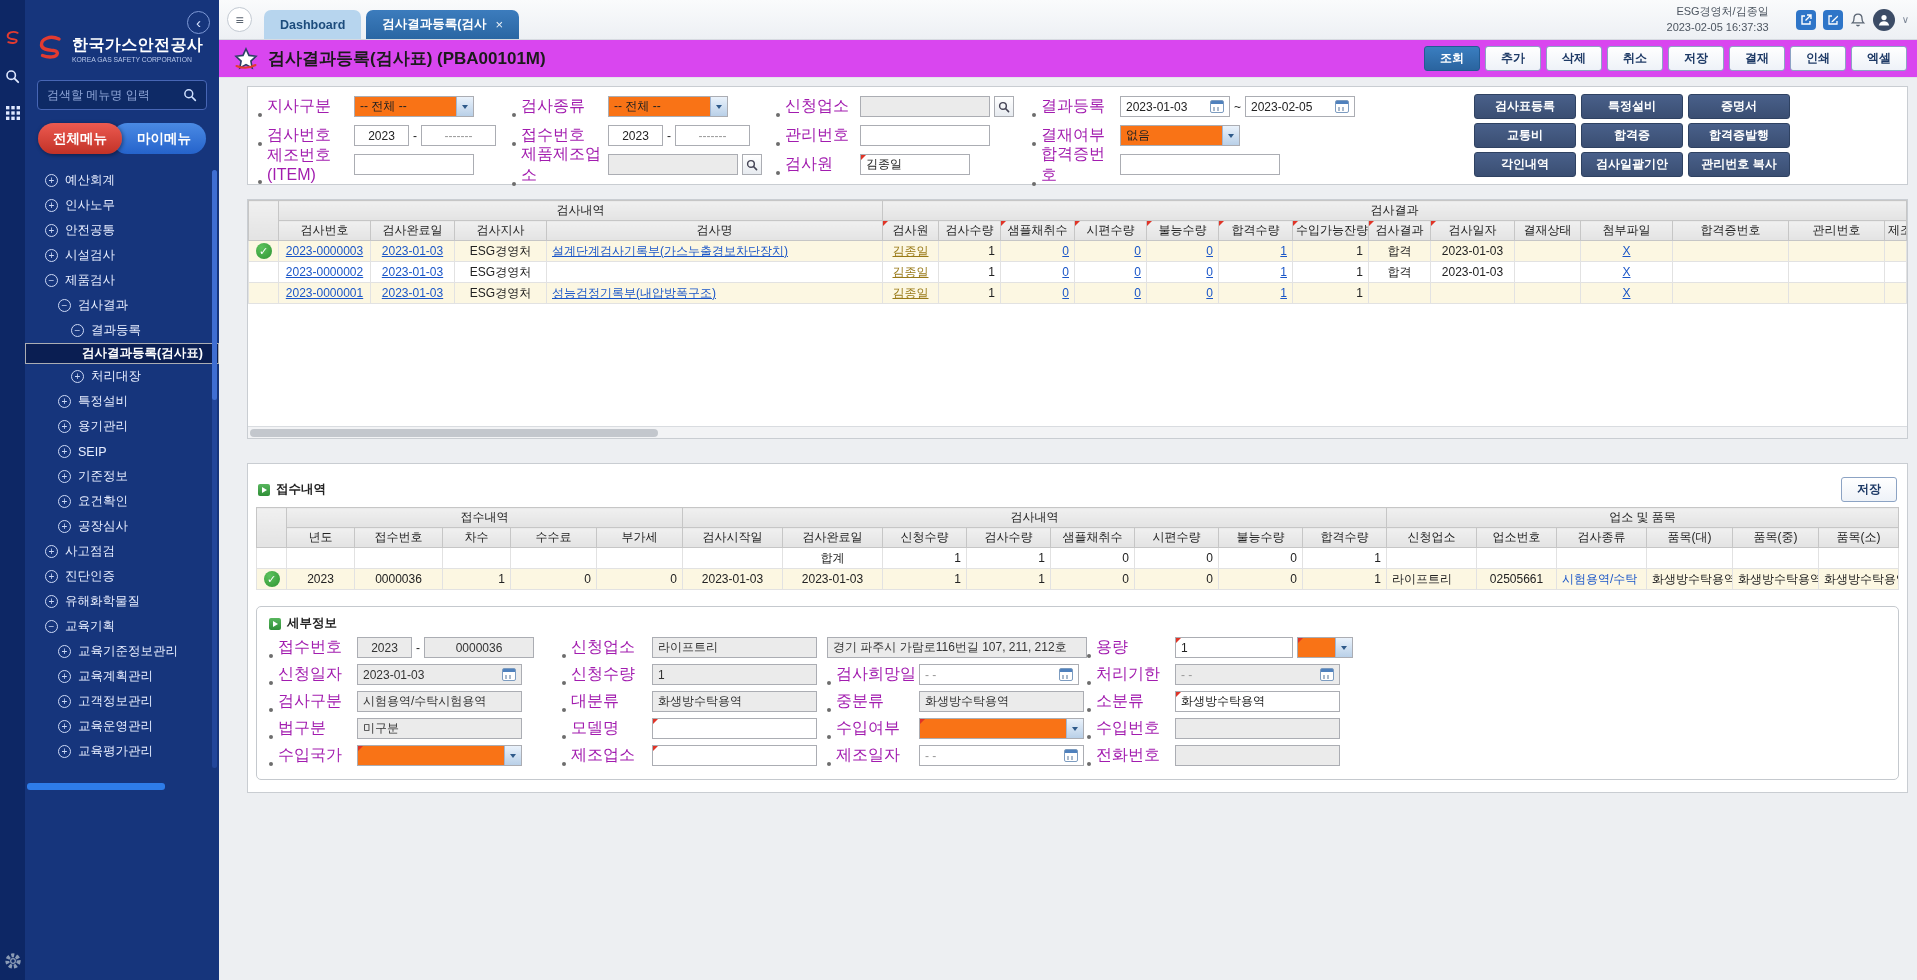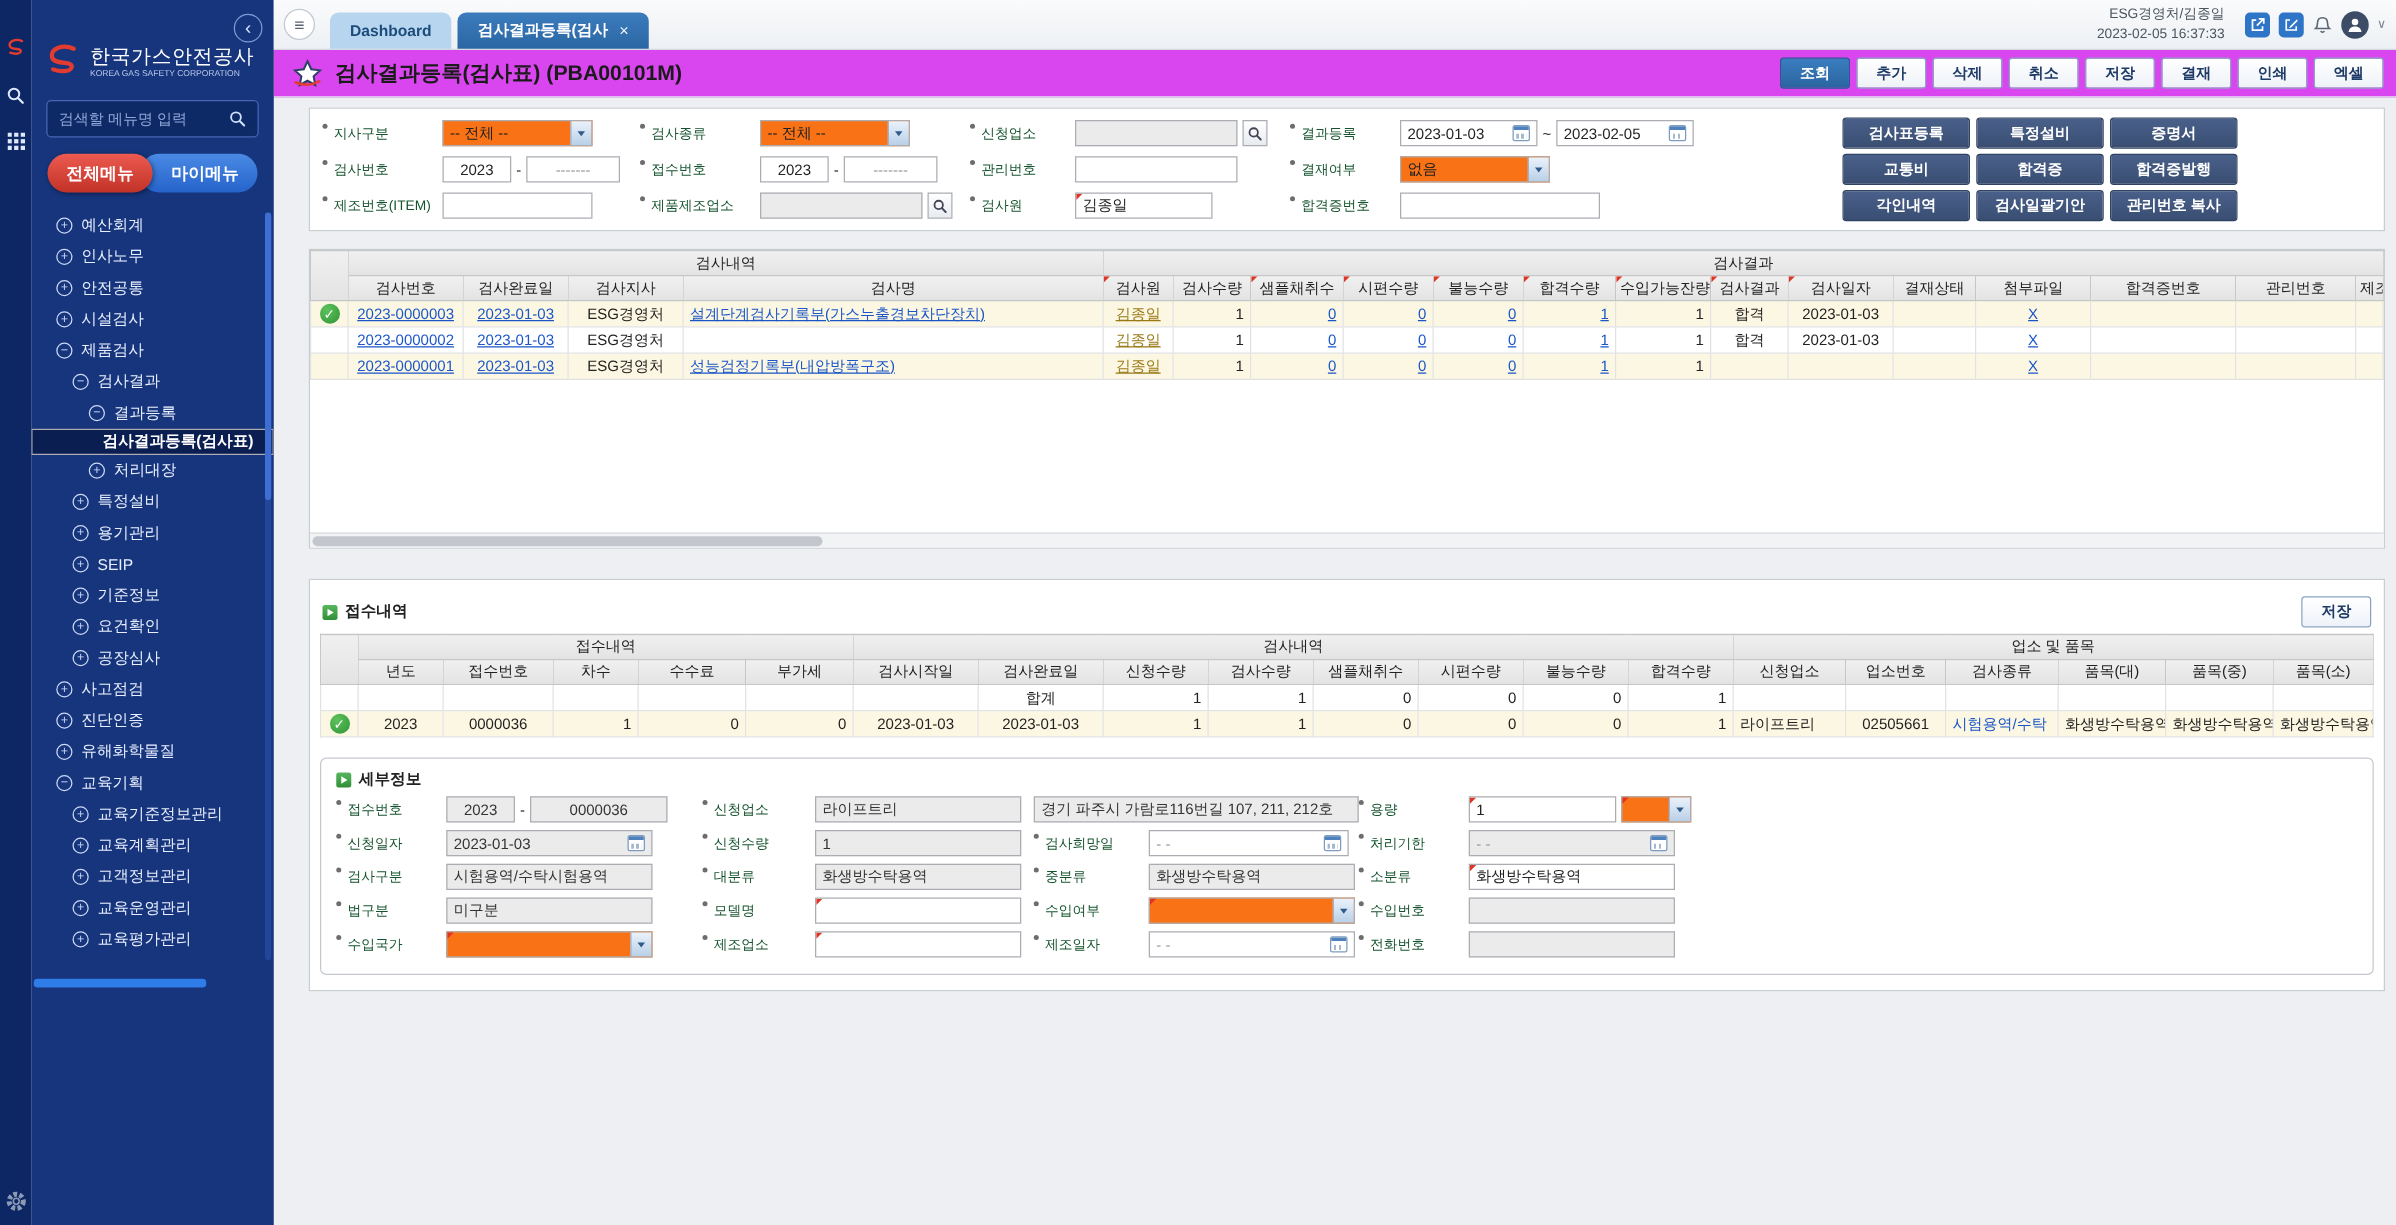--- a/index.html
+++ b/index.html
@@ -8,21 +8,21 @@
 button{font-family:inherit}
 .app{display:flex;width:100%;height:100%}
 
 .edge{width:25px;flex:none;background:#0d2765;display:flex;flex-direction:column;align-items:center;padding-top:30px;gap:22px;position:relative}
 .edge .ic{color:#dfe8ff;cursor:pointer}
 .edge .gear{position:absolute;bottom:10px;left:50%;transform:translateX(-50%);cursor:pointer}
 
 .sidebar{width:194px;flex:none;background:#16357c;position:relative;color:#fff;overflow:hidden}
 .collapse{position:absolute;top:11px;right:9px;width:23px;height:23px;border-radius:50%;border:1px solid #7e99d6;background:transparent;color:#d7e3ff;font-size:15px;line-height:20px;text-align:center;cursor:pointer}
 .logo-row{display:flex;align-items:center;gap:7px;padding:34px 8px 0 10px}
-.org-ko{font-size:16px;font-weight:normal;letter-spacing:.4px;white-space:nowrap}
+.org-ko{font-size:16px;font-weight:bold;letter-spacing:.4px;white-space:nowrap}
 .org-en{font-size:6.8px;color:#b9c8ea;white-space:nowrap}
 .sbox{margin:16px 12px 0;height:30px;border:1px solid #4766b5;border-radius:4px;background:#0e2a66;display:flex;align-items:center;padding:0 9px;gap:24px}
 .sbox input{flex:1;background:transparent;border:0;outline:none;color:#dfe8ff;font-size:12px;font-family:inherit;min-width:0}
 .sbox input::placeholder{color:#8fa6d8}
 .pill-row{display:flex;margin:13px 13px 0}
 .pill{flex:1;height:31px;border:0;border-radius:17px;color:#fff;font-size:13.5px;font-weight:bold;cursor:pointer}
 .pill.red{background:linear-gradient(#ec5a50,#c23227);z-index:2;margin-right:-10px;box-shadow:1px 1px 4px rgba(0,0,0,.45)}
 .pill.blue{background:linear-gradient(#4a8ae4,#2563cb);padding-left:10px}
 .menu{margin-top:14px}
 .mi{height:25px;display:flex;align-items:center;gap:7px;padding-left:20px;font-size:12.5px;color:#e8eeff;cursor:pointer;white-space:nowrap}
@@ -37,35 +37,35 @@
 
 .main{flex:1;min-width:0;display:flex;flex-direction:column}
 .topbar{height:40px;flex:none;background:linear-gradient(#fafbfc,#edf0f4);border-bottom:1px solid #d6dae0;display:flex;align-items:flex-end;padding:0 0 0 8px;position:relative}
 .burger{align-self:center;width:25px;height:25px;border-radius:50%;border:1px solid #c2c9d2;background:#fff;color:#5a6470;font-size:14px;line-height:1;cursor:pointer;margin-right:12px}
 .tabs{display:flex;gap:5px}
 .tab{height:29px;padding:0 16px;border-radius:7px 7px 0 0;display:flex;align-items:center;gap:9px;font-weight:bold;font-size:12.5px;cursor:pointer}
 .tab.dash{background:#b7d5ee;color:#1c4c7c}
 .tab.act{background:linear-gradient(#3c7cbd,#2a66a3);color:#fff}
 .tclose{font-size:13px;font-weight:normal;opacity:.9;cursor:pointer}
 .tb-right{position:absolute;right:8px;top:4px;display:flex;align-items:center;gap:7px}
-.tb-user{text-align:right;font-size:11px;color:#4c5560;line-height:1.45;margin-right:9px}
+.tb-user{text-align:right;font-size:11px;color:#4c5560;line-height:1.45;margin-right:20px}
 .sqic{width:20px;height:20px;border-radius:4px;background:#2e75c8;display:flex;align-items:center;justify-content:center;cursor:pointer}
 .bell{cursor:pointer;display:flex}
 .avatar{width:22px;height:22px;border-radius:50%;background:#3c4c66;display:flex;align-items:center;justify-content:center;cursor:pointer}
 .chev{color:#7a8494;font-size:10px;cursor:pointer}
 .titlebar{height:38px;flex:none;background:#d946ef;border-bottom:1px solid #e2e5e9;display:flex;align-items:center;gap:9px;padding:0 10px 0 14px}
 .page-title{font-size:17px;font-weight:bold;color:#1b1b1b}
 .actions{margin-left:auto;display:flex;gap:5px}
 .btn{height:25px;padding:0 15px;border:1px solid #8ca3c4;border-radius:3px;background:linear-gradient(#fff,#eef2f8);color:#1e3a66;font-weight:bold;font-size:12px;cursor:pointer}
 .btn.primary{background:linear-gradient(#3a7ec0,#2a649f);border-color:#235b93;color:#fff}
 .content{flex:1;padding:8px 9px 0 28px;overflow:hidden}
 
 .filter-panel{background:#fff;border:1px solid #c9cdd2;padding:7px 10px;display:flex;margin-bottom:14px}
 .fgrid{display:grid;grid-template-columns:96px 158px 96px 168px 84px 172px 88px 336px;grid-auto-rows:25px;row-gap:4px;align-items:center}
-.flbl{display:flex;align-items:flex-start;font-size:11px;color:#14532d}
+.flbl{display:flex;align-items:flex-end;font-size:16px;color:#a21caf}
 .dot{width:4px;height:4px;border-radius:50%;background:#6d6d6d;margin-right:5px;flex:none}
 .fval{display:flex;align-items:center;gap:4px}
 .inp{height:21px;border:1px solid #abadb3;background:#fff;display:flex;align-items:center;padding:0 5px;position:relative;font-size:12px;overflow:hidden;white-space:nowrap}
 .inp.ro{background:#ebebeb;color:#333}
 .inp.t-c{justify-content:center}
 .muted{color:#999}
 .sel{height:21px;border:1px solid #abadb3;background:#f97316;display:flex;align-items:center;position:relative}
 .selv{flex:1;padding:0 5px;white-space:nowrap;overflow:hidden}
 .selbtn{width:17px;align-self:stretch;flex:none;border-left:1px solid #9fb6d4;background:linear-gradient(#eaf2fb,#b9d0e8);display:flex;align-items:center;justify-content:center;cursor:pointer}
 .selbtn::after{content:"";border-left:3.5px solid transparent;border-right:3.5px solid transparent;border-top:4.5px solid #2f5a8a}

